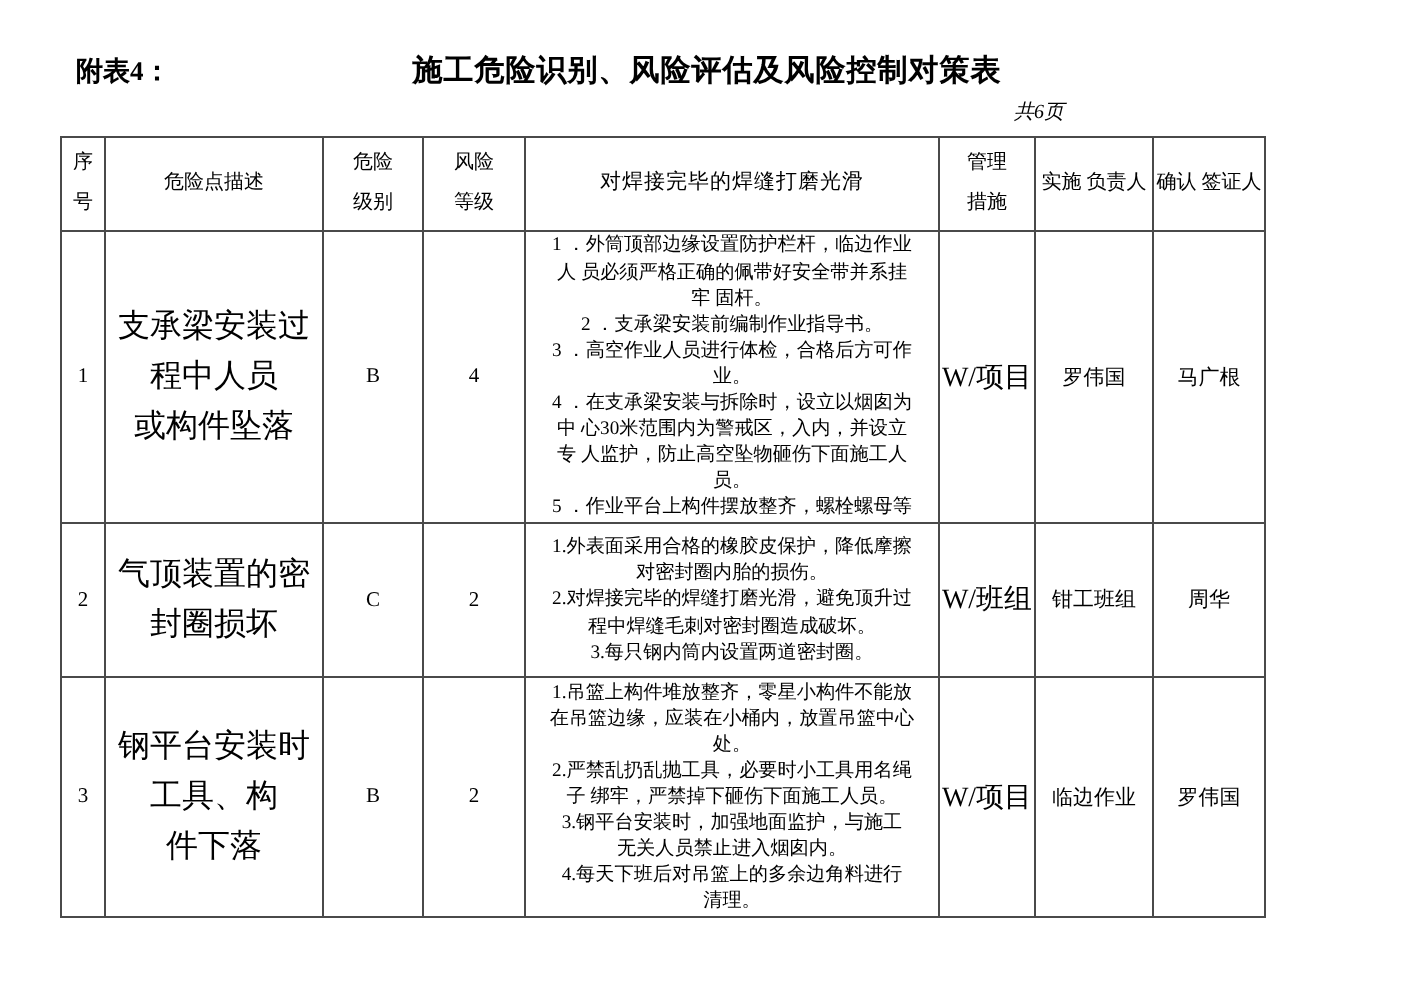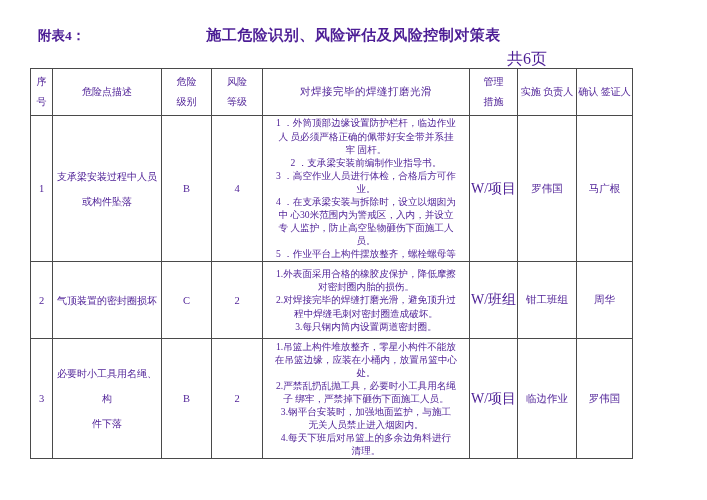--- a/index.html
+++ b/index.html
@@ -2,21 +2,21 @@
 <html><head>
 <meta charset="utf-8">
 <style>
   html, body { margin: 0; padding: 0; background: #ffffff; }
   .page {
     position: relative;
     width: 707px;
     height: 500px;
     background: #ffffff;
     font-family: "Liberation Serif", "DejaVu Serif", serif;
-    color: #4c1d95;
+    color: #000000;
     overflow: hidden;
   }
   .annex-label {
     position: absolute;
     left: 38px;
     top: 27px;
     font-size: 13.5px;
     font-weight: bold;
     white-space: nowrap;
   }
@@ -36,22 +36,23 @@
     left: 35px;
     top: 49px;
     font-size: 10px;
     white-space: nowrap;
   }
   .info-line .seg { margin-right: 8px; }
   .page-count {
     position: absolute;
     left: 507px;
     top: 49px;
-    font-size: 16px;
+    font-size: 10px;
     white-space: nowrap;
+    font-style: italic;
   }
   table.risk-table {
     position: absolute;
     top: 68px;
     left: 30px;
     width: 602px;
     border-collapse: collapse;
     table-layout: fixed;
   }
   .risk-table th, .risk-table td {
@@ -72,21 +73,21 @@
     white-space: pre-line;
   }
   .hdr-measures { font-size: 10.5px; letter-spacing: 0.5px; }
   .cell-serial, .cell-level, .cell-grade {
     font-size: 10.5px;
   }
   .cell-hazard {
     text-align: left;
     padding-left: 6px;
     padding-right: 2px;
-    font-size: 10px;
+    font-size: 16px;
     line-height: 25px;
     white-space: pre-line;
   }
   .cell-measures {
     text-align: left;
     vertical-align: top;
     font-size: 9.6px;
     line-height: 13.1px;
     padding: 2px 1px 0 3px;
     white-space: pre-line;
@@ -162,21 +163,21 @@
 对密封圈内胎的损伤。
 2.对焊接完毕的焊缝打磨光滑，避免顶升过
 程中焊缝毛刺对密封圈造成破坏。
 3.每只钢内筒内设置两道密封圈。</td>
         <td class="cell-mgmt">W/班组</td>
         <td class="cell-name">钳工班组</td>
         <td class="cell-name">周华</td>
       </tr>
       <tr class="row-3">
         <td class="cell-serial">3</td>
-        <td class="cell-hazard">必要时小工具用名绳、构
+        <td class="cell-hazard">钢平台安装时工具、构
 件下落</td>
         <td class="cell-level">B</td>
         <td class="cell-grade">2</td>
         <td class="cell-measures">1.吊篮上构件堆放整齐，零星小构件不能放
 在吊篮边缘，应装在小桶内，放置吊篮中心
 处。
 2.严禁乱扔乱抛工具，必要时小工具用名绳
 子 绑牢，严禁掉下砸伤下面施工人员。
 3.钢平台安装时，加强地面监护，与施工
 无关人员禁止进入烟囱内。

